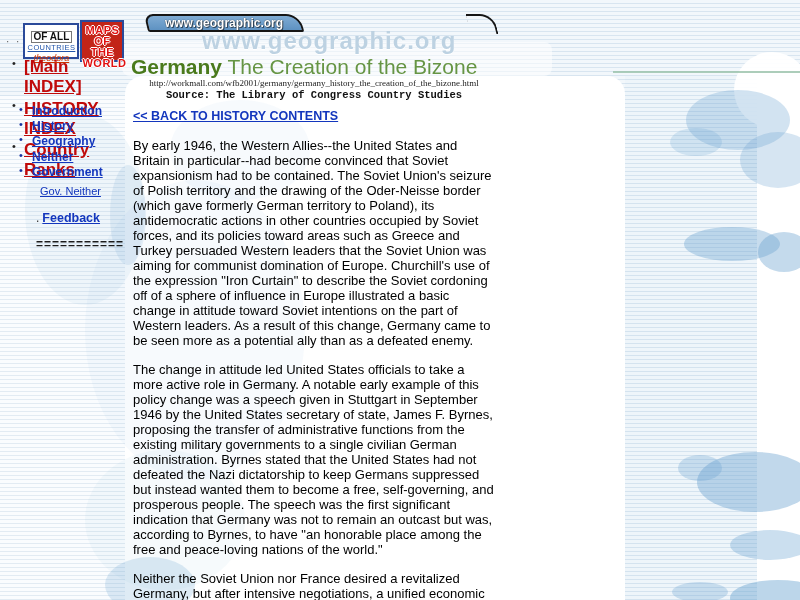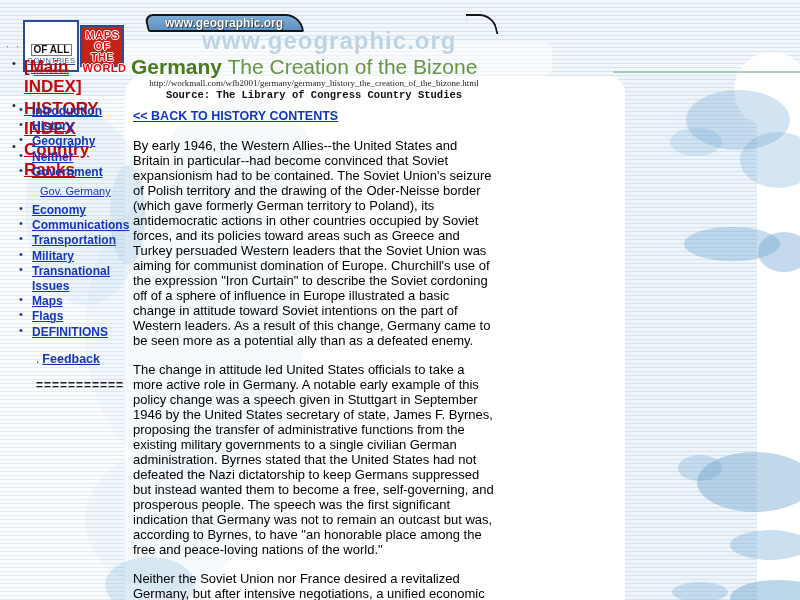--- a/index.html
+++ b/index.html
@@ -53,22 +53,22 @@
   .tab-tail {
     position:absolute; left:468px; top:14px; width:26px; height:18px; z-index:3;
     border:2px solid #151515; border-left:none; border-bottom:none;
     border-radius:0 14px 0 0; transform:skewX(14deg);
   }
 
   
   .logo-row { position:absolute; left:6px; top:20px; z-index:5; display:flex; align-items:center; }
   .logo-dots { color:#555; font-size:10px; margin-right:2px; letter-spacing:2px; }
   .logo-box-left {
-    width:56px; height:52px; background:#ffffff; border:2px solid #2a4a9a;
-    text-align:center; line-height:1; padding-top:18px; box-sizing:border-box; cursor:pointer;
+    width:56px; height:36px; background:#ffffff; border:2px solid #2a4a9a;
+    text-align:center; line-height:1; padding-top:2px; box-sizing:border-box; cursor:pointer;
   }
   .lb1 { font-size:10px; font-weight:bold; color:#111; border:1px solid #777; display:inline-block; padding:0 2px; }
   .lb2 { font-size:7.5px; color:#2255aa; text-decoration:underline; margin-top:1px; letter-spacing:.4px; }
   .lb3 { font-size:9px; color:#cc3300; text-decoration:underline; margin-top:2px; font-style:italic; }
   .logo-box-right {
     width:44px; height:42px; margin-left:1px; background:#c22418; border:2px solid #2a4a9a;
     text-align:center; line-height:1; padding-top:3px; box-sizing:border-box; cursor:pointer;
   }
   .logo-box-right div {
     font-size:11px; font-weight:bold; color:#e01010; letter-spacing:.5px;
@@ -188,56 +188,22 @@
 
         <li>
           <a>Neither</a>
         </li>
 
         <li>
           <a>Government</a>
         </li>
       </ul>
     <div class="gov-leaders">
-      <a>Gov. Germany</a>
-    </div>
-    <ul class="nav">
-
-        <li>
-          <a>Economy</a>
-        </li>
-
-        <li>
-          <a>Communications</a>
-        </li>
-
-        <li>
-          <a>Transportation</a>
-        </li>
-
-        <li>
-          <a>Military</a>
-        </li>
-
-        <li>
-          <a>Transnational Issues</a>
-        </li>
-
-        <li>
-          <a>Maps</a>
-        </li>
-
-        <li>
-          <a>Flags</a>
-        </li>
-
-        <li>
-          <a>DEFINITIONS</a>
-        </li>
-      </ul>
+      <a>Gov. Neither</a>
+    </div>
     <div class="feedback">
       <span class="dot">.</span><a>Feedback</a>
     </div>
     <div class="divider">===========</div>
   </div>
 
   <div class="page-title">
     <span class="t-bold">Germany</span><span class="t-rest"> The Creation of the Bizone</span>
   </div>
 

